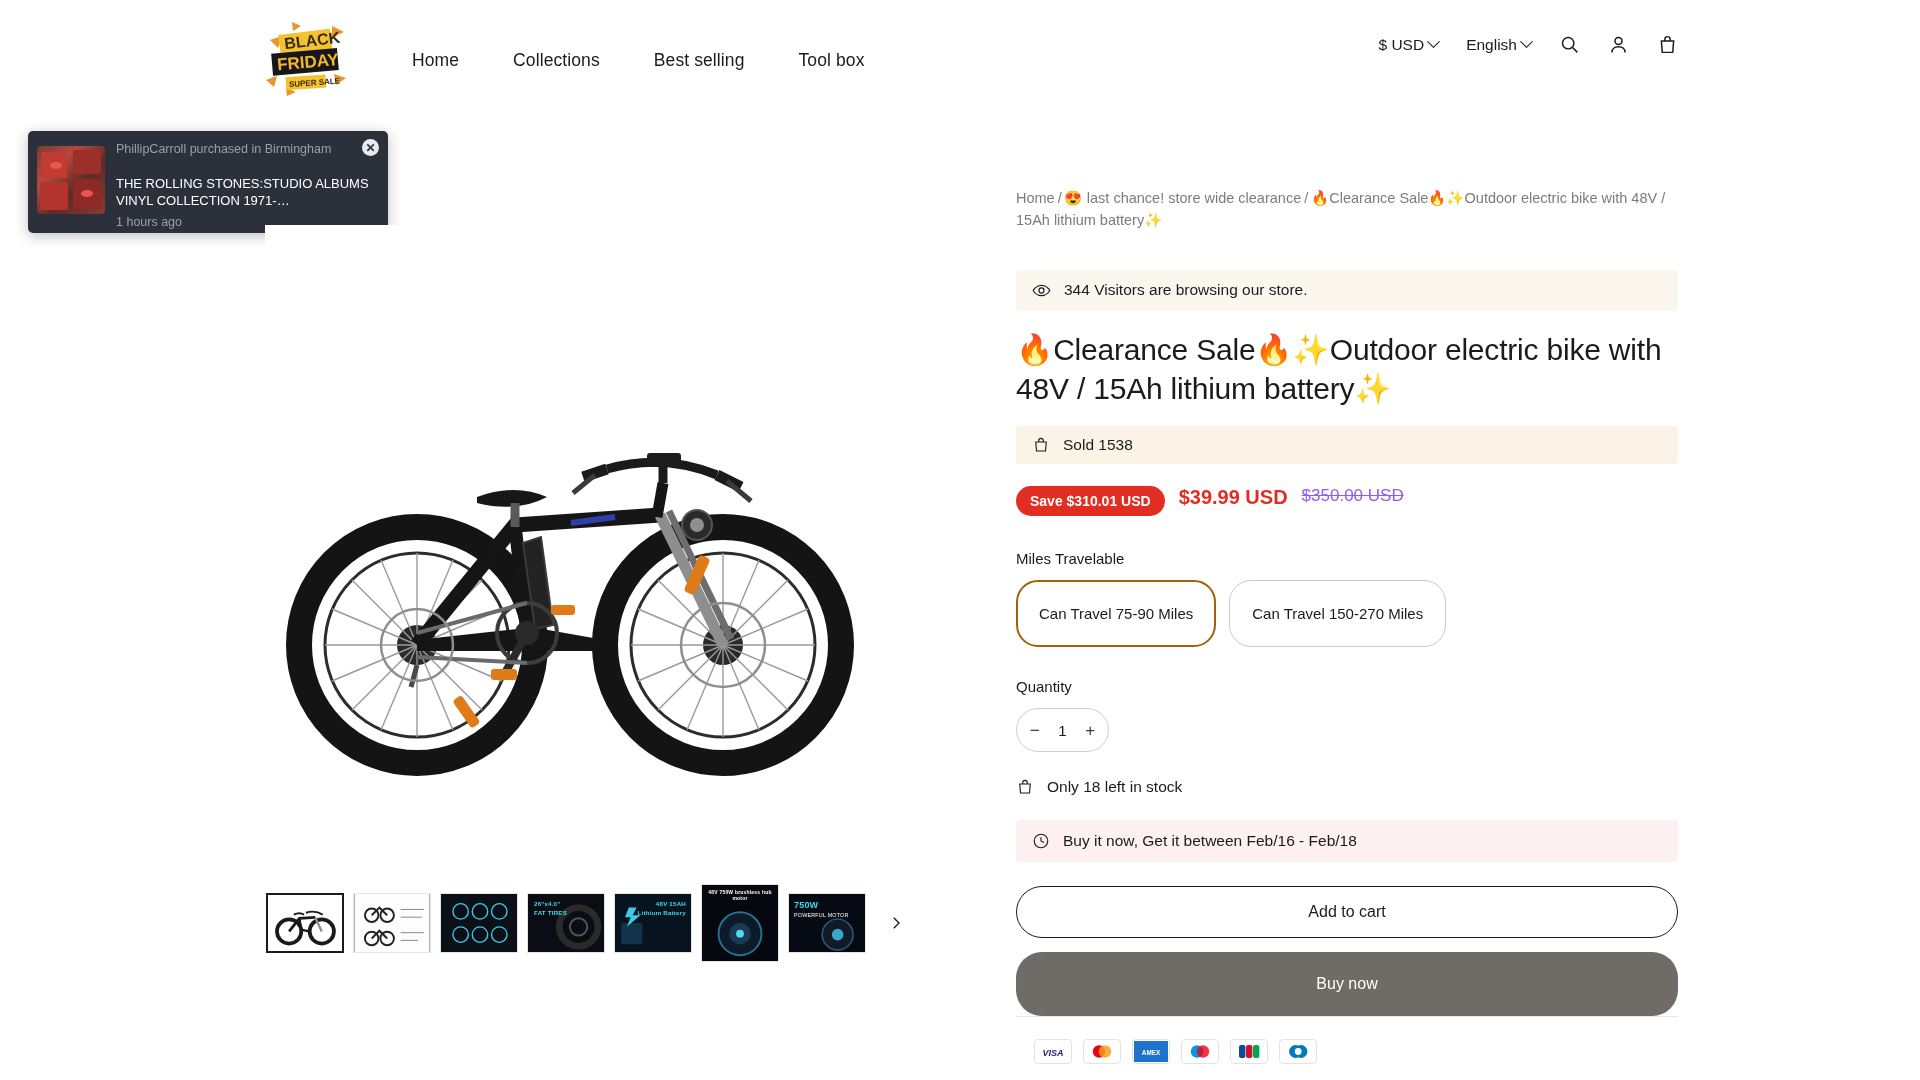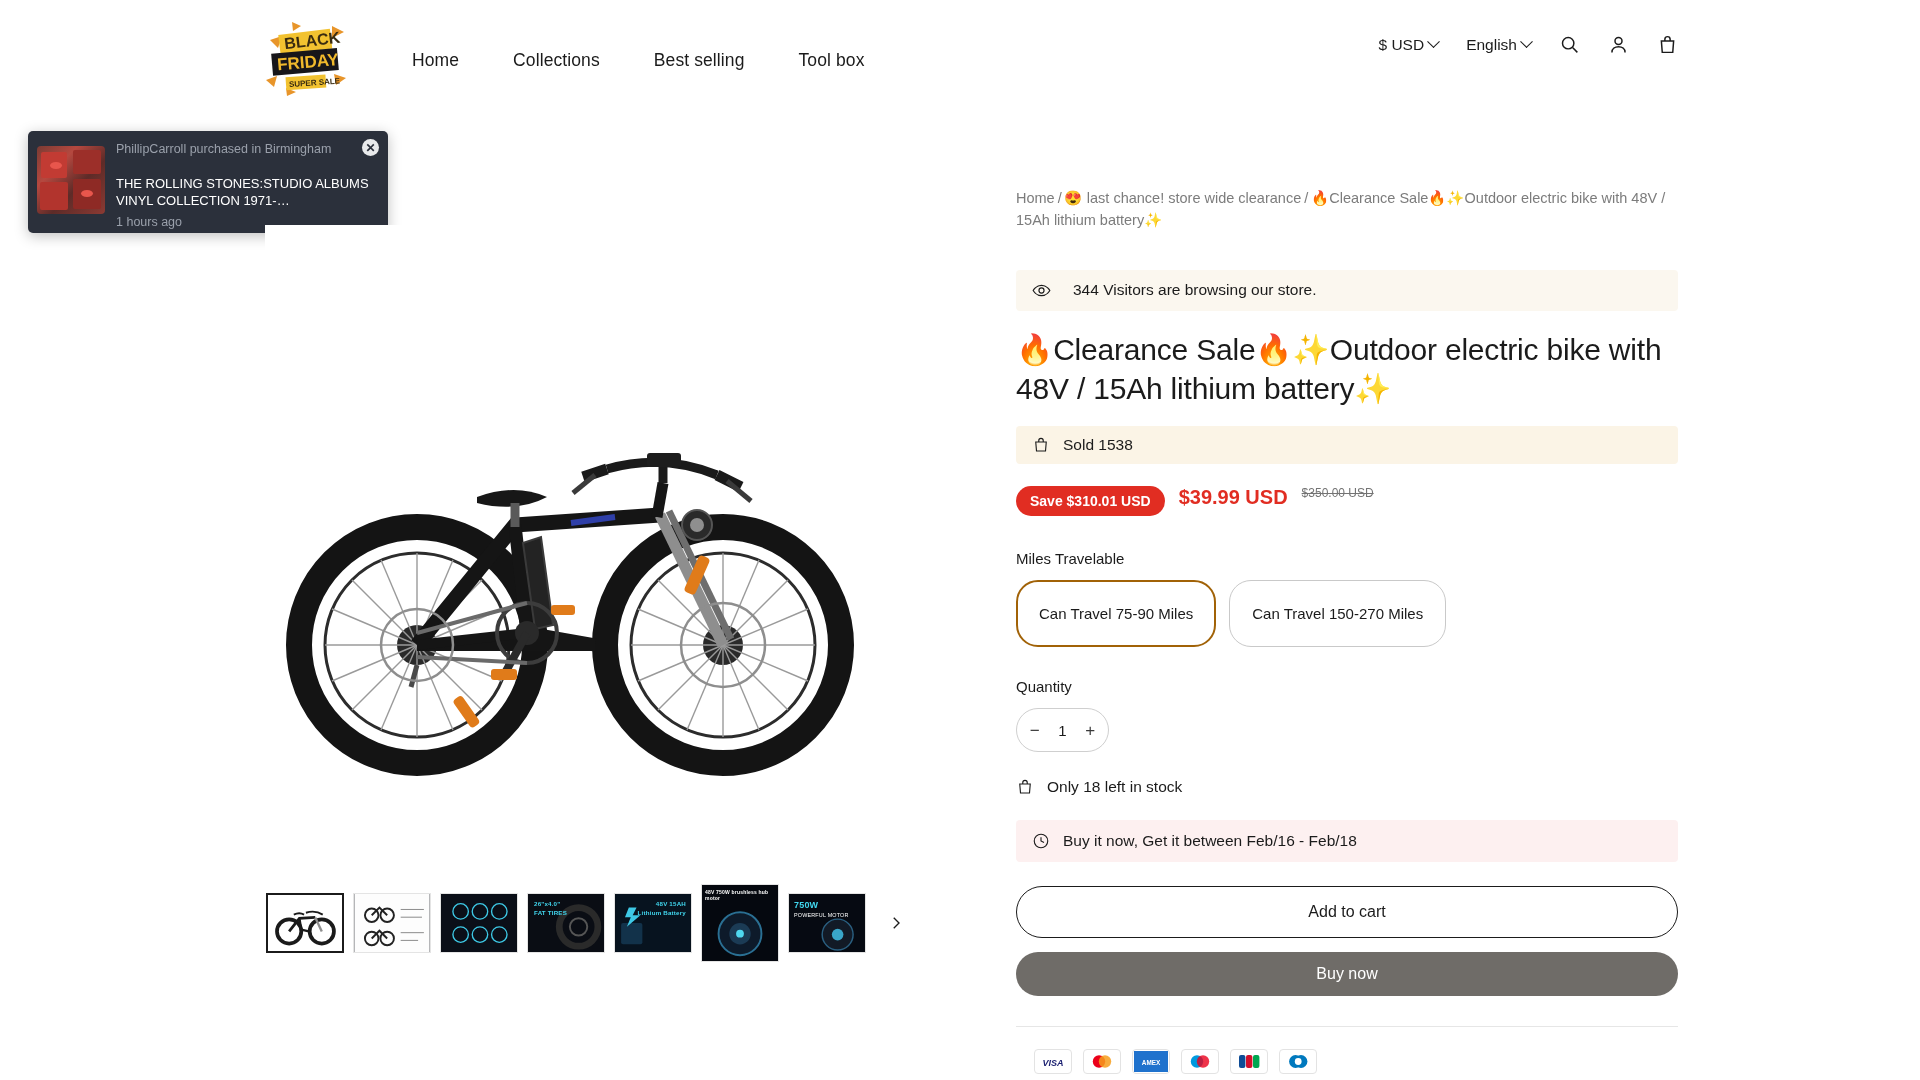--- a/index.html
+++ b/index.html
@@ -97,39 +97,39 @@
   }
   .thumb {
     width: 78px; height: 60px; border: 1px solid #e4e4e4; background:#10131a;
     position: relative; overflow: hidden; cursor: pointer; flex:0 0 auto;
   }
   .thumb.sel { border: 2px solid #1b1b1b; background:#fff; }
   .thumb.tall { height: 78px; }
   .thumb-label {
     position:absolute; inset:0; display:flex; flex-direction:column;
     align-items:center; justify-content:center; gap:2px;
-    font-size:6.2px; color:#41d7ef; line-height:1.15;
+    font-size:6.2px; color:#41d7ef; text-align:center; line-height:1.15;
     font-weight:700; letter-spacing:.2px; padding:3px;
   }
   .thumb-label em { font-style:normal; color:#ffffff; font-size:5.4px; font-weight:400;}
   .thumbs-next {
     width: 26px; height:26px; display:flex; align-items:center; justify-content:center;
     cursor:pointer; margin-left: 8px;
   }
   .thumbs-next svg{display:block;}
 
   
   .info { position: absolute; left: 1016px; top: 188px; width: 662px; }
 
   .breadcrumb { font-size: 14.5px; color: #7c7c7c; line-height: 1.5; margin-bottom: 38px;}
   .breadcrumb a { color:#7c7c7c; text-decoration:none; }
   .breadcrumb .sep { padding: 0 3px; }
 
   .visitor-bar {
-    display: flex; align-items: center; gap: 22px;
+    display: flex; align-items: center; gap: 13px;
     background: #fbf7ef; border-radius: 4px;
     padding: 11px 16px; font-size: 15.5px; color:#1b1b1b;
     margin-bottom: 19px;
   }
   .visitor-bar svg { flex:0 0 auto; display:block;}
 
   .prod-title {
     font-size: 30px; line-height: 1.33; font-weight: 400;
     color: #1b1b1b; margin-bottom: 17px; letter-spacing:-0.2px;
   }
@@ -141,21 +141,21 @@
     margin-bottom: 22px;
   }
   .sold-bar svg{display:block; flex:0 0 auto;}
 
   .price-row { display:flex; align-items:flex-start; gap: 14px; margin-bottom: 34px; }
   .save-badge {
     background:#e12d22; color:#fff; font-size:14px; font-weight:700;
     padding: 7px 14px; border-radius: 18px; white-space:nowrap;
   }
   .price-now { font-size:20px; font-weight:700; color:#e12d22; }
-  .price-was { font-size:12px; color:#737373; text-decoration: line-through; }
+  .price-was { font-size:17px; color:#8b5cf6; text-decoration: line-through; }
 
   .field-label { font-size:15px; color:#1b1b1b; margin-bottom: 13px; }
 
   .variants { display:flex; gap: 13px; margin-bottom: 31px; }
   .variant {
     border:1px solid #c9c9c9; border-radius:22px;
     padding: 12px 22px; font-size:15px; color:#1b1b1b;
     background:#fff; cursor:pointer; white-space:nowrap;
   }
   .variant.active { border:2px solid #a16207; padding: 23px 21px; }
@@ -188,23 +188,22 @@
     font-size:15.5px; color:#1b1b1b; margin-bottom: 24px;
   }
   .delivery-bar svg{display:block;flex:0 0 auto;}
 
   .btn-add {
     width:100%; height:52px; border:1px solid #1b1b1b; background:#fff;
     border-radius:26px; font-size:16px; color:#1b1b1b; cursor:pointer;
     font-family:inherit; margin-bottom: 14px;
   }
   .btn-buy {
-    width:100%; height:44px; border:none; background:#6f6c68; color:#fff;
+    width:100%; height:64px; border:none; background:#6f6c68; color:#fff;
     border-radius:26px; font-size:16px; cursor:pointer; font-family:inherit;
-    margin-bottom: 30px;
   }
 
   .pay-row {
     border-top:1px solid #e6e6e6; padding-top: 22px;
     display:flex; gap:11px; align-items:center; margin-bottom: 28px;
     padding-left: 18px;
   }
   .pay {
     width:38px; height:25px; border-radius:4px; background:#fff;
     border:1px solid #e3e3e3; display:flex; align-items:center;

